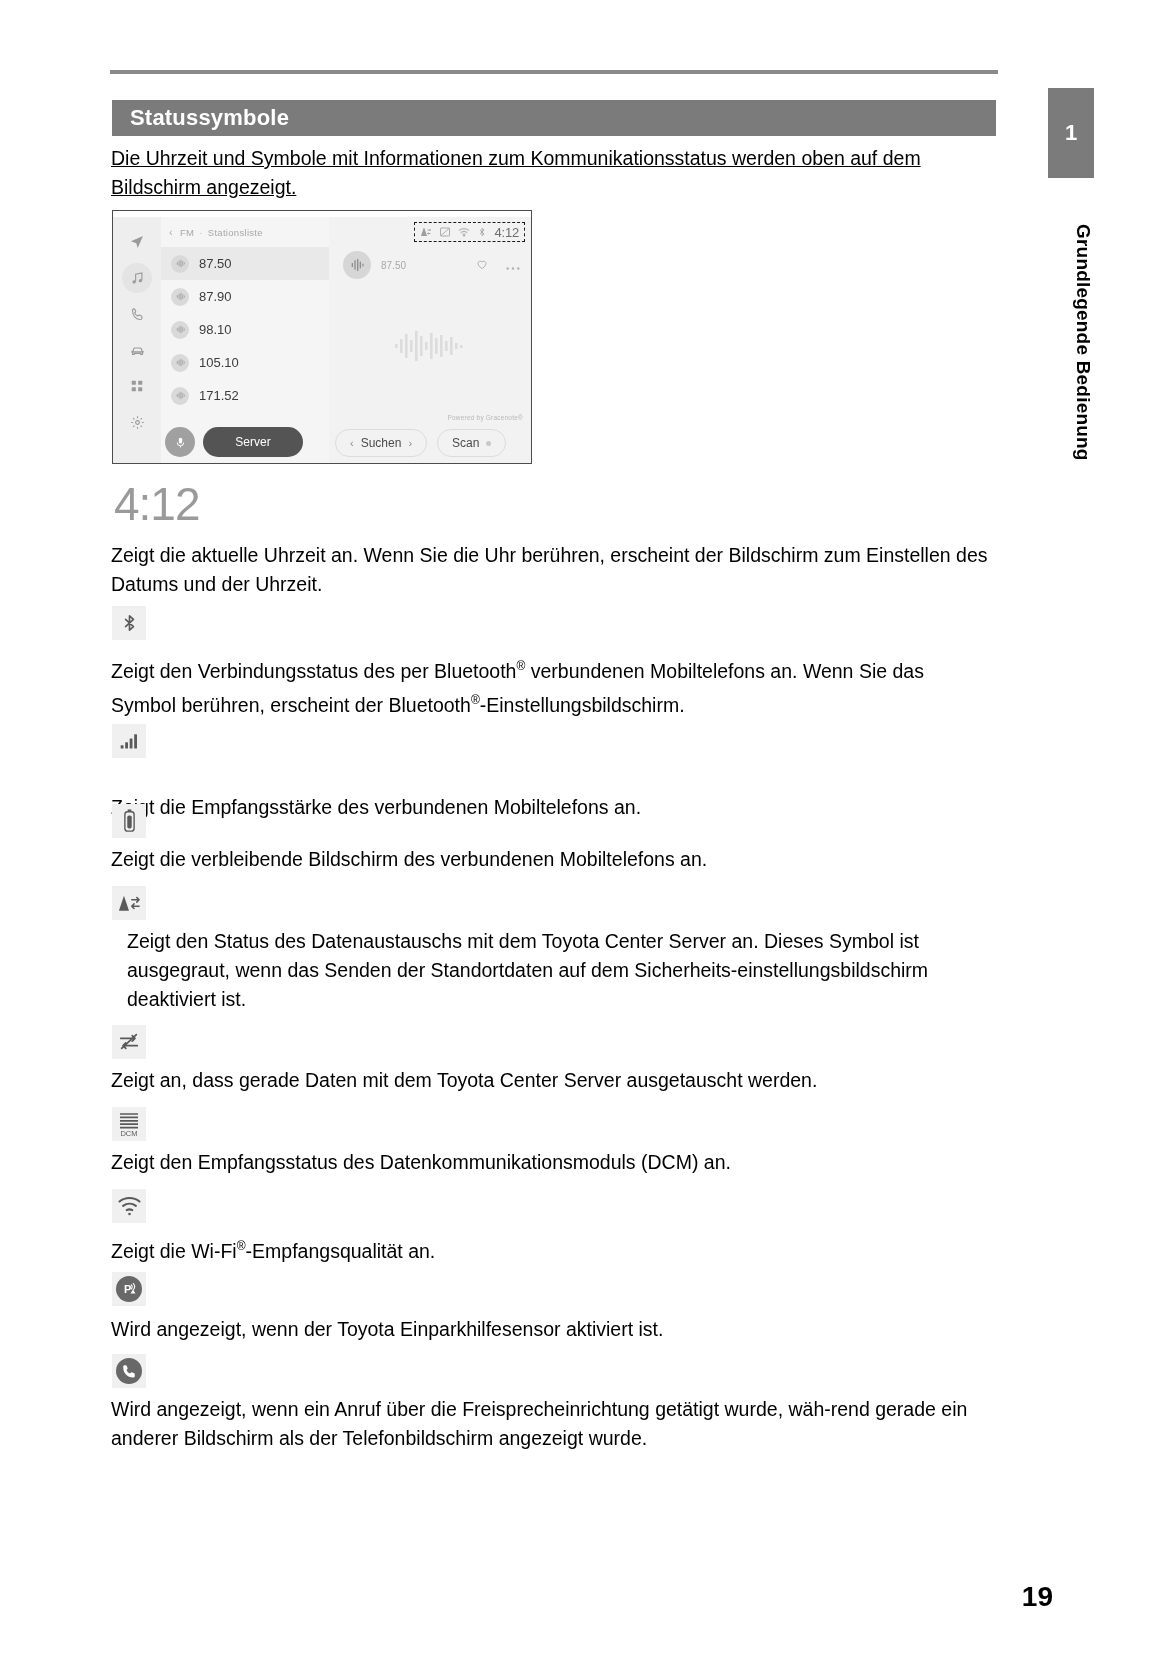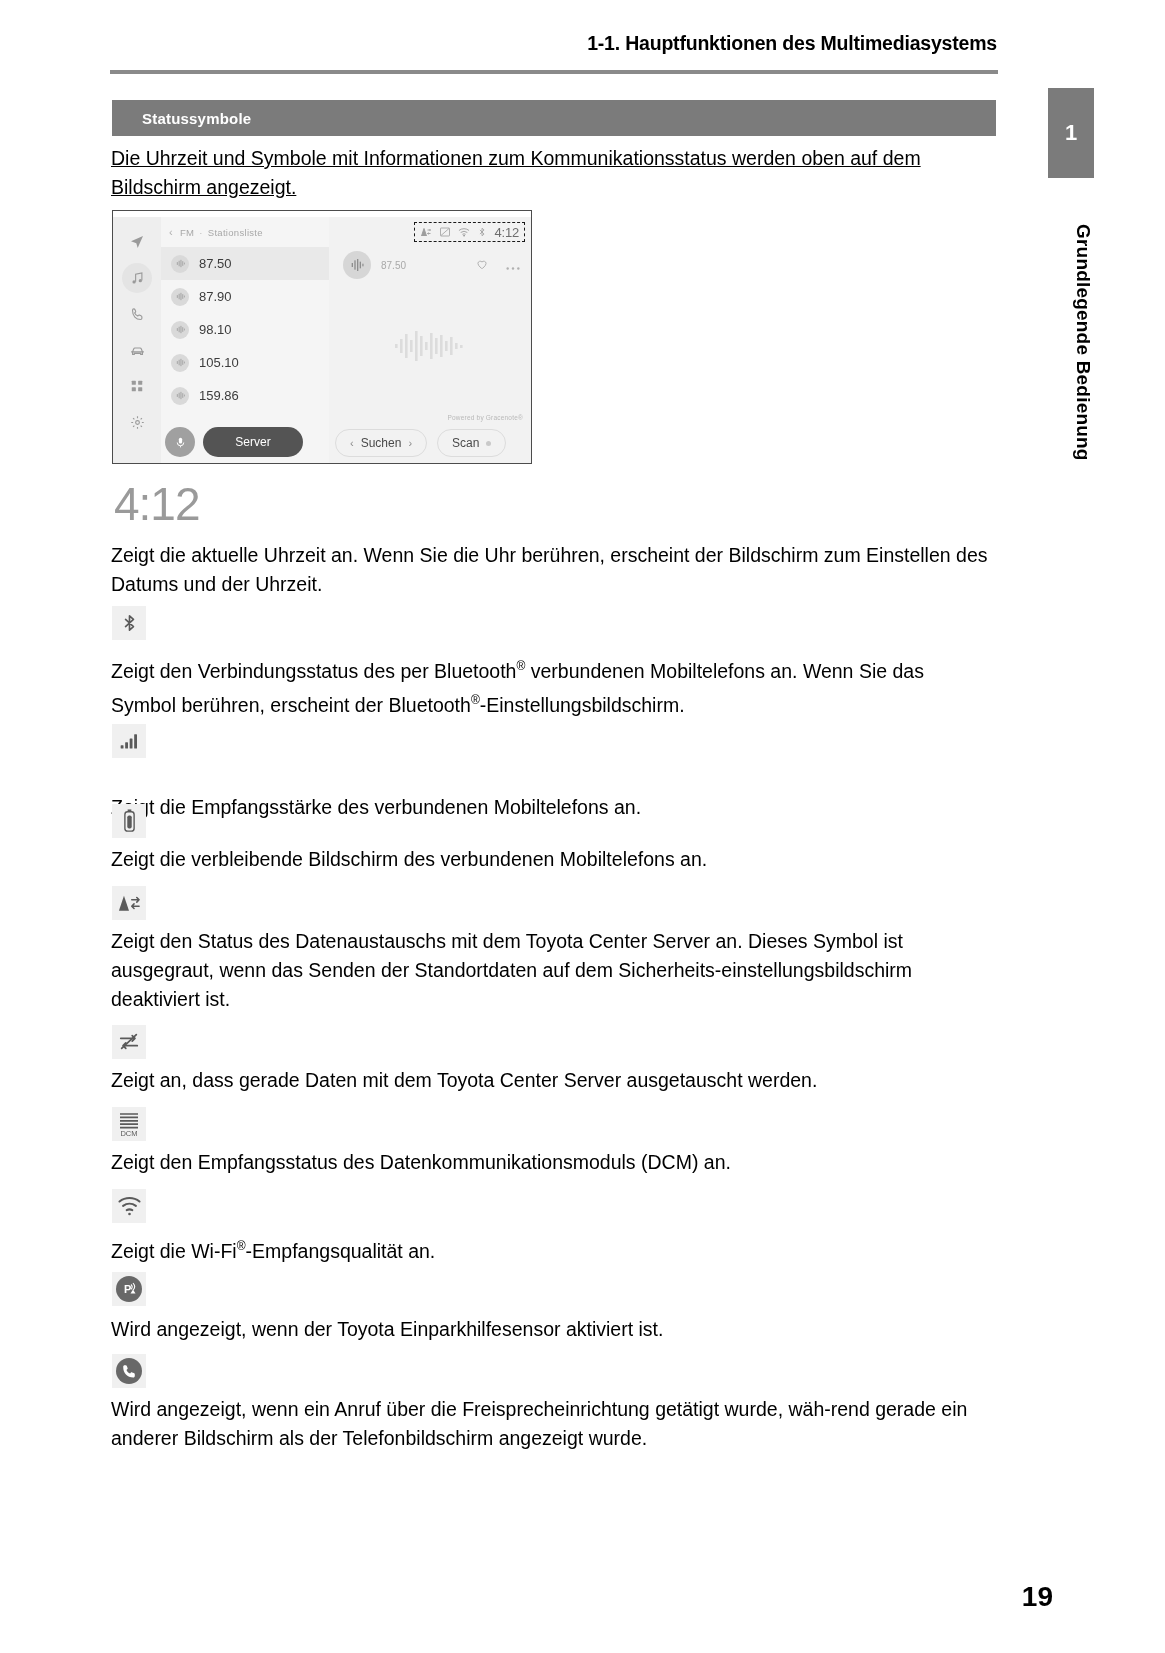--- a/index.html
+++ b/index.html
@@ -85,23 +85,23 @@
     left: 112px;
     top: 100px;
     width: 884px;
     height: 36px;
     background: #7b7b7b;
     display: flex;
     align-items: center;
   }
   .section-bar-title {
     color: #ffffff;
-    font-size: 15px;
+    font-size: 22px;
     font-weight: bold;
-    padding-left: 30px;
+    padding-left: 18px;
     letter-spacing: 0.2px;
   }
 
   
   .intro-text {
     position: absolute;
     left: 111px;
     top: 144px;
     width: 860px;
     font-size: 19.5px;
@@ -355,21 +355,20 @@
     right: 112px;
     bottom: 40px;
     font-size: 28px;
     font-weight: bold;
   }
 </style>
 </head>
 <body>
 
 <div class="page-header">
-  <div class="header-title">1-1. Hauptfunktionen des Multimediasystems</div>
   <div class="header-rule"></div>
 </div>
 
 <div class="chapter-tab">
   <div class="chapter-tab-number">1</div>
 </div>
 <div class="chapter-vertical-label">Grundlegende Bedienung</div>
 
 <div class="section-bar">
   <span class="section-bar-title">Statussymbole</span>
@@ -478,21 +477,21 @@
       <div class="mm-station">
         <span class="station-badge">
           <svg width="11" height="11" viewBox="0 0 24 24" fill="#9e9e9e">
               <rect x="4" y="9" width="2" height="6"></rect>
               <rect x="8" y="6" width="2" height="12"></rect>
               <rect x="12" y="4" width="2" height="16"></rect>
               <rect x="16" y="7" width="2" height="10"></rect>
               <rect x="20" y="10" width="1.6" height="4"></rect>
             </svg>
         </span>
-        <span>159.86</span>
+        <span>171.52</span>
       </div>
     </div>
 
     <div class="mm-main">
 
       <div class="mm-status">
         <span class="st-icon">
           <svg width="12" height="12" viewBox="0 0 24 24" fill="none" stroke="currentColor" stroke-width="1.8">
               <path d="M3 20L8 5l5 15" stroke-width="2" fill="currentColor"></path>
               <path d="M15 8h6m-2-2l2 2-2 2M21 15h-6m2-2l-2 2 2 2"></path>
@@ -625,21 +624,21 @@
 </div>
 <div class="legend-text" style="top:845px;">Zeigt die verbleibende Bildschirm des verbundenen Mobiltelefons an.</div>
 
 <div class="legend-icon" style="left:112px; top:886px;">
   <svg width="24" height="22" viewBox="0 0 26 24" fill="none" stroke="#5a5a5a" stroke-width="1.7" stroke-linecap="round" stroke-linejoin="round">
     <path d="M2 20.5L7.5 4l5.5 16.5" fill="#5a5a5a" stroke="none"></path>
     <path d="M16 8.5h8M21.5 6l2.5 2.5-2.5 2.5"></path>
     <path d="M24 15.5h-8M18.5 13L16 15.5l2.5 2.5"></path>
   </svg>
 </div>
-<div class="legend-text" style="top:927px;">Zeigt den Status des Datenaustauschs mit dem Toyota Center Server an. Dieses Symbol ist ausgegraut, wenn das Senden der Standortdaten auf dem Sicherheits-einstellungsbildschirm deaktiviert ist.</div>
+<div class="legend-text" style="top:927px;margin-left:16px;">Zeigt den Status des Datenaustauschs mit dem Toyota Center Server an. Dieses Symbol ist ausgegraut, wenn das Senden der Standortdaten auf dem Sicherheits-einstellungsbildschirm deaktiviert ist.</div>
 
 <div class="legend-icon" style="left:112px; top:1025px;">
   <svg width="24" height="22" viewBox="0 0 24 24" fill="none" stroke="#5a5a5a" stroke-width="1.9" stroke-linecap="round" stroke-linejoin="round">
     <path d="M3 8h6l9 0M15.5 5l3 3-3 3"></path>
     <path d="M21 16h-6l-9 0M8.5 13l-3 3 3 3"></path>
     <path d="M4 19L20 4"></path>
   </svg>
 </div>
 <div class="legend-text" style="top:1066px;">Zeigt an, dass gerade Daten mit dem Toyota Center Server ausgetauscht werden.</div>
 

